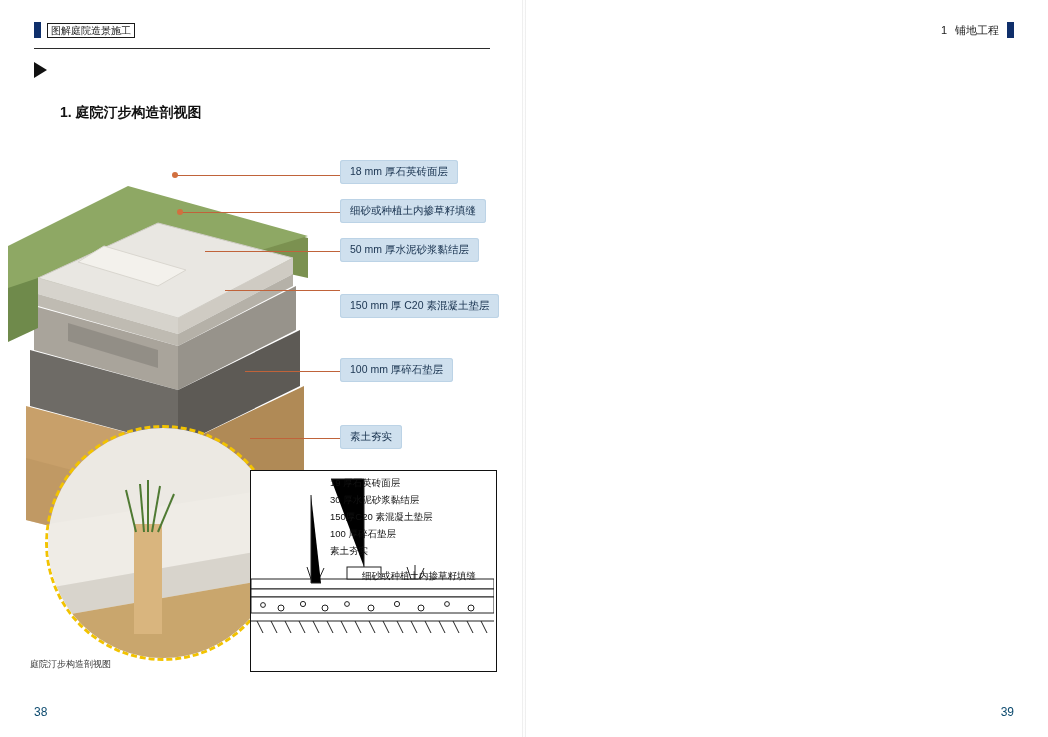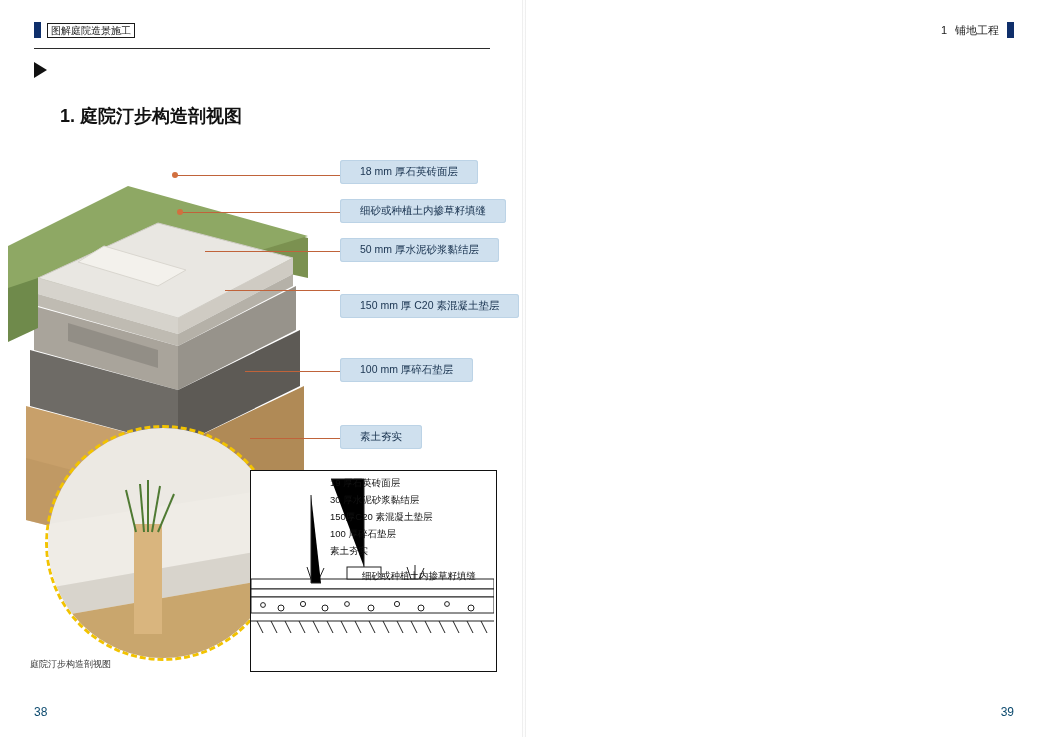--- a/index.html
+++ b/index.html
@@ -30,29 +30,29 @@
   .head-right{position:absolute;right:34px;top:22px;display:flex;align-items:center;gap:8px;}
   .head-right .num{font-size:11px;color:#1a1a1a;}
   .head-right .txt{font-size:11px;color:#1a1a1a;}
   .head-right .blk{width:7px;height:16px;background:#0f2f6b;}
 
   
   .sec-title{position:absolute;left:34px;top:62px;display:flex;align-items:center;gap:9px;}
   .tri{width:0;height:0;border-left:13px solid #111;border-top:8px solid transparent;border-bottom:8px solid transparent;}
   .sec-title .t{font-size:23px;font-weight:bold;color:#111;letter-spacing:1px;}
 
-  .sub-title{position:absolute;left:60px;top:104px;font-size:18px;font-weight:bold;color:#111;}
+  .sub-title{position:absolute;left:60px;top:104px;font-size:14px;font-weight:bold;color:#111;}
 
   
   .diagram{position:absolute;left:8px;top:128px;width:300px;height:540px;}
   .dg-caption{position:absolute;left:30px;top:658px;font-size:9px;color:#333;}
 
   
   .callout{position:absolute;background:#cfe0ee;border-radius:3px;color:#18324f;
-    font-size:10.5px;padding:5px 20px;white-space:nowrap;box-shadow:0 0 0 1px #bcd3e6 inset;}
+    font-size:10.5px;padding:5px 10px;white-space:nowrap;box-shadow:0 0 0 1px #bcd3e6 inset;}
   .lead{position:absolute;height:1px;background:#c0633a;}
   .dot{position:absolute;width:6px;height:6px;border-radius:50%;background:#d2703f;}
 
   
   .inset{position:absolute;left:250px;top:470px;width:245px;height:200px;background:#fff;border:1px solid #111;}
   .inset-labels{position:absolute;left:330px;top:474px;font-size:9.5px;color:#111;line-height:17px;}
   .inset-labels div{position:relative;}
   .mag-circle{position:absolute;left:45px;top:425px;width:230px;height:230px;border-radius:50%;
     border:3px dashed #f2c300;overflow:hidden;}
 

